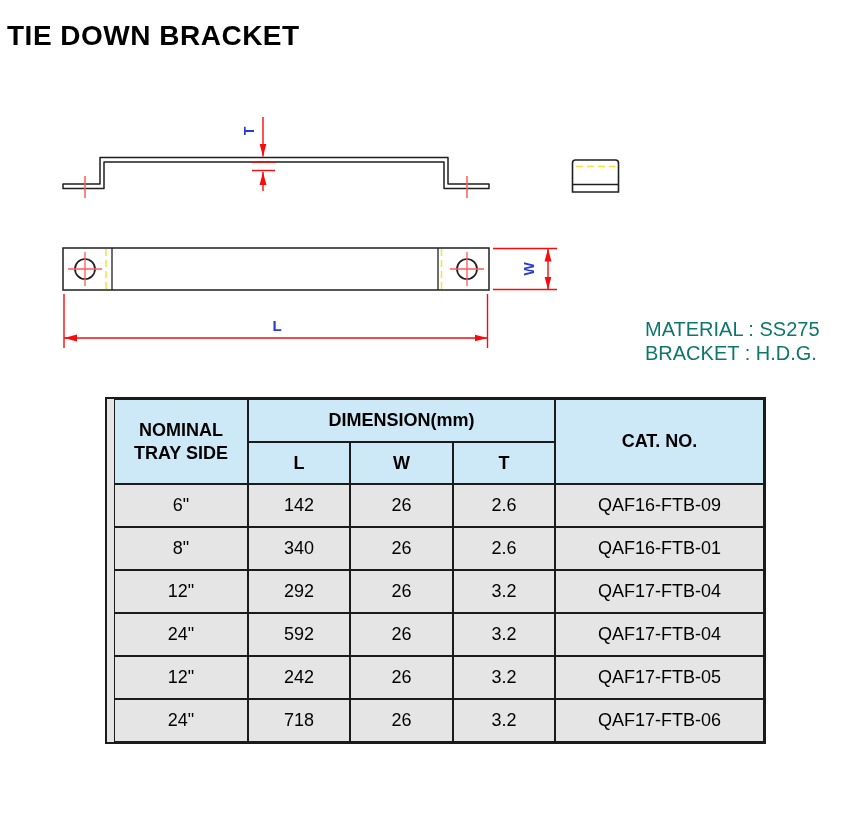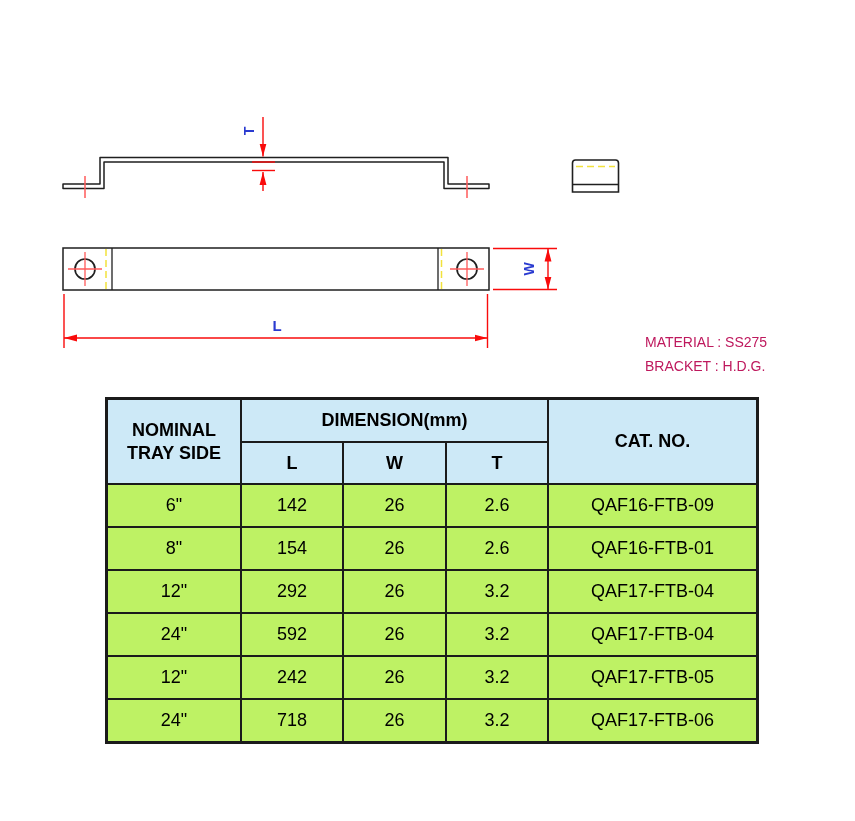--- a/index.html
+++ b/index.html
@@ -7,36 +7,37 @@
         font-family:"Liberation Sans",sans-serif;color:#000;}
   .title{position:absolute;left:7px;top:20px;margin:0;font-size:28px;font-weight:800;
          letter-spacing:.5px;color:#000;}
   svg.drawing{position:absolute;left:0;top:0;}
   .ln{stroke:#1f1f1f;fill:none;}
   .fillw{fill:#fff;}
   .red{stroke:#f90b0b;fill:none;}
   .pink{stroke:#ff5a5a;fill:none;}
   .yel{stroke:#f2e23c;fill:none;}
   .dimtext{fill:#2a3bd0;font-family:"Liberation Sans",sans-serif;font-weight:bold;}
-  .notes{position:absolute;left:645px;top:330px;font-size:14px;line-height:24px;color:#be185d;}
+  .notes{position:absolute;left:645px;top:317px;font-size:20px;line-height:24px;color:#0f766e;}
   table.spec{position:absolute;left:105px;top:397px;width:650px;table-layout:fixed;
-             border-collapse:separate;border-spacing:0;border:2px solid #1b1b1b;background:#bef264;}
+             border-collapse:separate;border-spacing:0;border:2px solid #1b1b1b;background:#e5e5e5;padding-left:7px;}
   table.spec th,table.spec td{border:1px solid #1b1b1b;text-align:center;vertical-align:middle;
              padding:0;font-family:"Liberation Sans",sans-serif;}
   table.spec th{background:#cde9f7;font-weight:bold;font-size:18px;line-height:1.25;}
   tr.hrow1 th{height:41px;}
   tr.hrow2 th{height:40px;}
   table.spec td{font-size:18px;height:41px;font-weight:normal;}
   th.nominal{padding:0 6px;}
 </style>
 </head>
 <body>
 
 <div class="page">
 
+  <h1 class="title">TIE DOWN BRACKET</h1>
 
   <svg class="drawing" width="855" height="400" viewBox="0 0 855 400">
     <defs>
       <marker id="arr" viewBox="0 0 12 8" refX="12" refY="4" markerWidth="13" markerHeight="9" markerUnits="userSpaceOnUse" orient="auto-start-reverse">
         <path d="M0,0.8 L12,4 L0,7.2 Z" fill="#f90b0b"></path>
       </marker>
     </defs>
 
     <g>
       <path class="ln fillw" stroke-width="1.5" stroke-linejoin="round" d="M63,184 L100,184 L100,157.5 L448,157.5 L448,184 L489,184 L489,188.5 L444,188.5 L444,162 L104,162 L104,188.5 L63,188.5 Z"></path>
@@ -117,21 +118,21 @@
       </tr>
       <tr>
         <td>6"</td>
         <td>142</td>
         <td>26</td>
         <td>2.6</td>
         <td>QAF16-FTB-09</td>
       </tr>
       <tr>
         <td>8"</td>
-        <td>154</td>
+        <td>340</td>
         <td>26</td>
         <td>2.6</td>
         <td>QAF16-FTB-01</td>
       </tr>
       <tr>
         <td>12"</td>
         <td>292</td>
         <td>26</td>
         <td>3.2</td>
         <td>QAF17-FTB-04</td>

